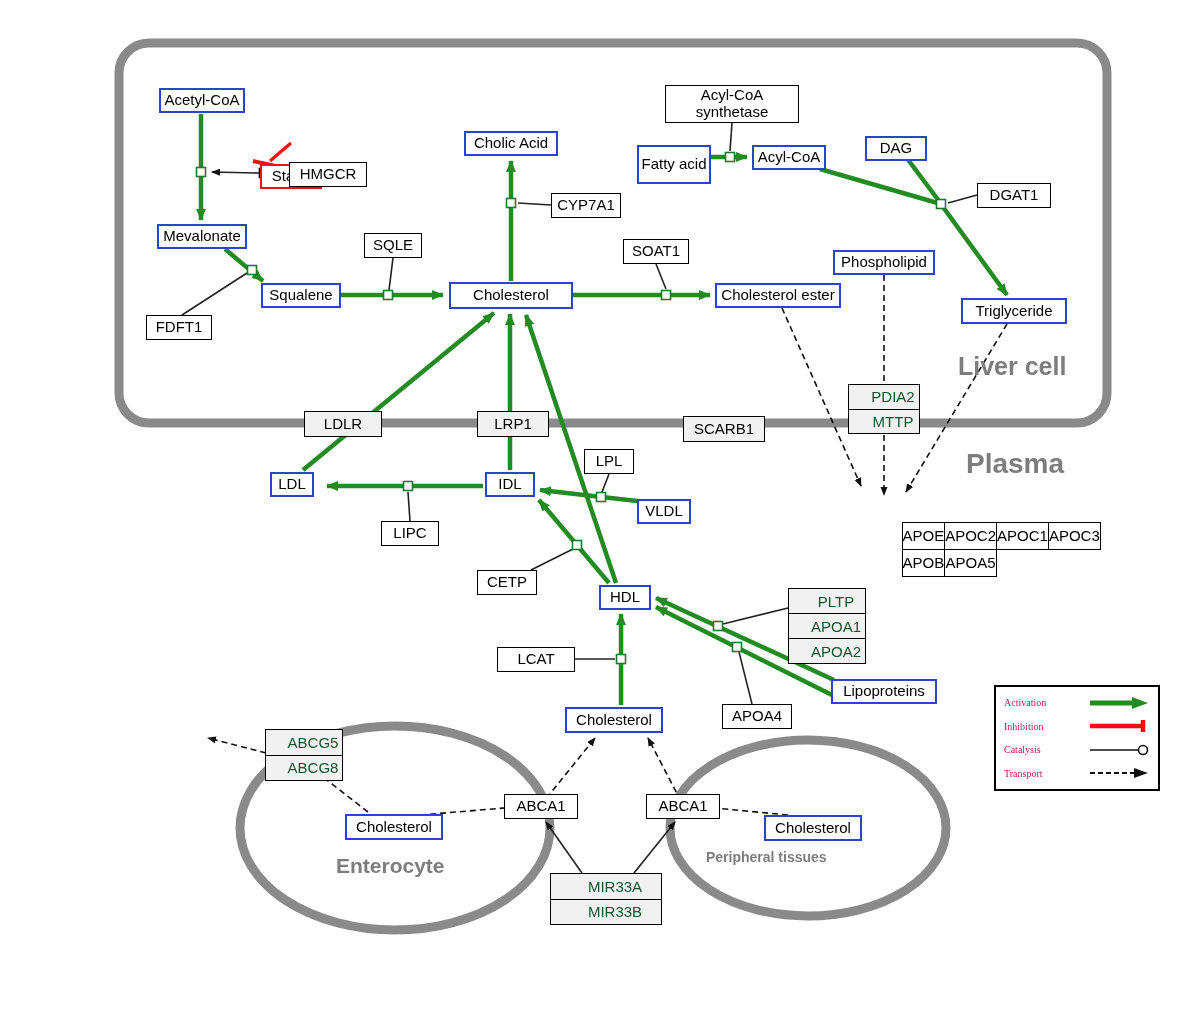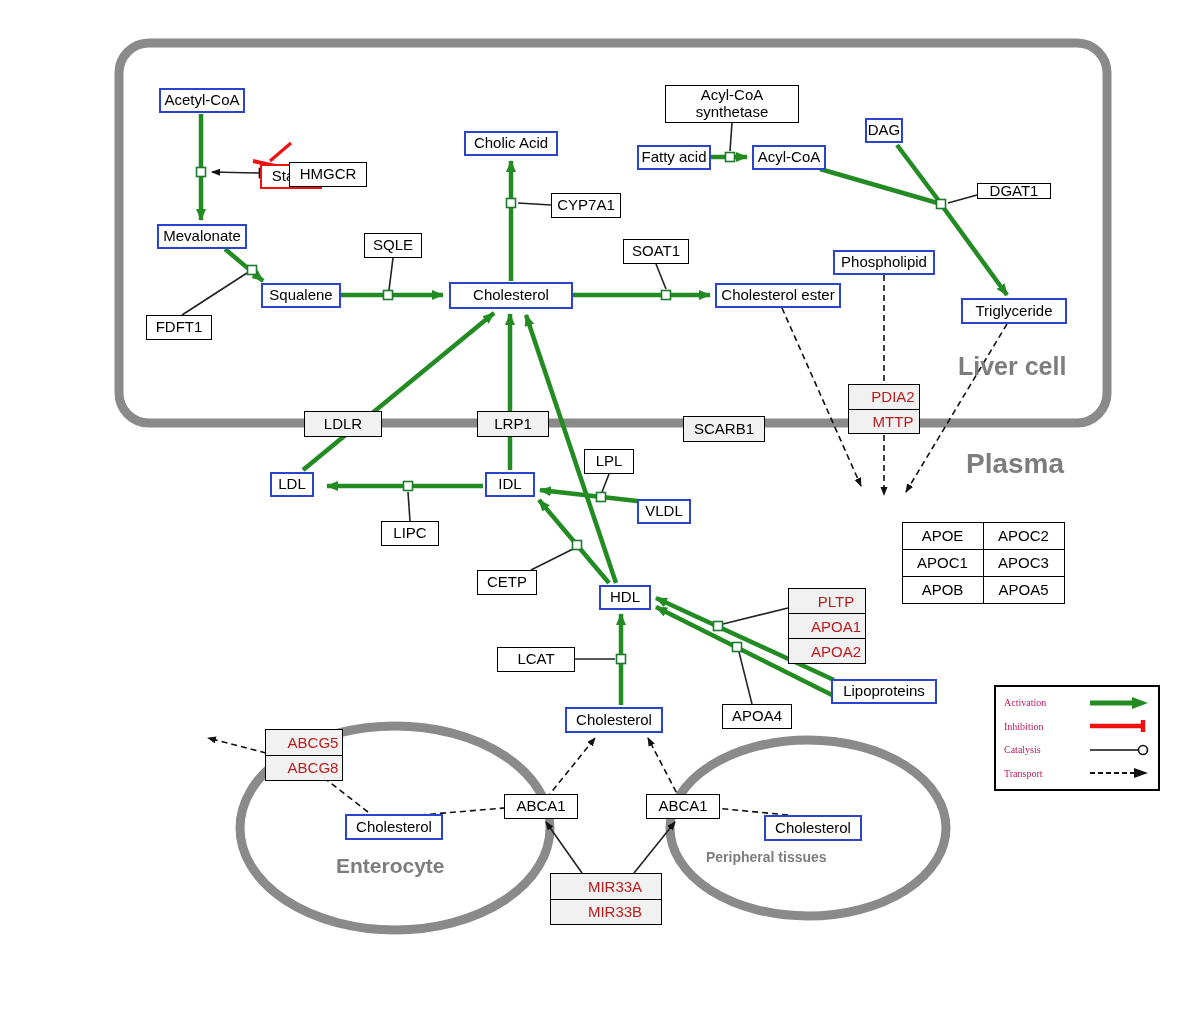--- a/index.html
+++ b/index.html
@@ -7,23 +7,23 @@
          font-family:"Liberation Sans",sans-serif;overflow:hidden;}
   .stage svg.edges{position:absolute;left:0;top:0;}
   .node{position:absolute;display:flex;align-items:center;justify-content:center;
         box-sizing:border-box;background:#fff;border:1.5px solid #000;
         font-size:15px;color:#000;text-align:center;line-height:1.12;white-space:pre-line;}
   .metab{border:2.2px solid #2a44cc;}
   .inhibitor{border:2.2px solid #ee1111;margin-top:46px;}
   .graybg{background:#f1f1f1;}
   .stack{position:absolute;display:flex;flex-direction:column;box-sizing:border-box;}
   .stack .row{flex:1;display:flex;align-items:center;justify-content:center;
-        border:1px solid #000;background:#f1f1f1;font-size:15px;color:#b91c1c;margin-top:-1px;padding-left:18px;}
+        border:1px solid #000;background:#f1f1f1;font-size:15px;color:#14532d;margin-top:-1px;padding-left:18px;}
   .stack .row:first-child{margin-top:0;}
-  .apo{position:absolute;display:grid;grid-template-columns:1fr 1fr;}
+  .apo{position:absolute;display:grid;grid-template-columns:1fr 1fr 1fr 1fr;}
   .apo .cell{display:flex;align-items:center;justify-content:center;border:1px solid #000;
         background:#fff;font-size:15px;height:26px;margin:-0.5px;}
   .region-label{position:absolute;color:#7d7d7d;font-weight:bold;}
   .legend{position:absolute;left:994px;top:685px;width:166px;height:106px;
         border:2.5px solid #000;background:#fff;box-sizing:border-box;
         display:flex;flex-direction:column;justify-content:space-around;padding:4px 8px;}
   .legend .lrow{display:flex;align-items:center;justify-content:space-between;height:22px;}
   .legend .lrow span{font-size:10px;color:#be185d;font-family:Liberation Serif, serif;}
 </style>
 </head>
@@ -124,26 +124,26 @@
   <div class="node" style="left:289px;top:162px;width:78px;height:25px">HMGCR</div>
   <div class="node metab" style="left:157px;top:224px;width:90px;height:25px">Mevalonate</div>
   <div class="node" style="left:146px;top:315px;width:66px;height:25px">FDFT1</div>
   <div class="node metab" style="left:261px;top:283px;width:80px;height:25px">Squalene</div>
   <div class="node" style="left:364px;top:233px;width:58px;height:25px">SQLE</div>
   <div class="node metab" style="left:449px;top:282px;width:124px;height:27px">Cholesterol</div>
   <div class="node metab" style="left:464px;top:131px;width:94px;height:25px">Cholic Acid</div>
   <div class="node" style="left:551px;top:193px;width:70px;height:25px">CYP7A1</div>
   <div class="node" style="left:623px;top:239px;width:66px;height:25px">SOAT1</div>
   <div class="node metab" style="left:715px;top:283px;width:126px;height:25px">Cholesterol ester</div>
-  <div class="node metab" style="left:637px;top:145px;width:74px;height:25px">Fatty acid</div>
+  <div class="node metab" style="left:637px;top:145px;width:74px;height:39px">Fatty acid</div>
   <div class="node" style="left:665px;top:85px;width:134px;height:38px">Acyl-CoA
 synthetase</div>
   <div class="node metab" style="left:752px;top:145px;width:74px;height:25px">Acyl-CoA</div>
-  <div class="node metab" style="left:865px;top:118px;width:38px;height:25px">DAG</div>
-  <div class="node" style="left:977px;top:183px;width:74px;height:16px">DGAT1</div>
+  <div class="node metab" style="left:865px;top:136px;width:62px;height:25px">DAG</div>
+  <div class="node" style="left:977px;top:183px;width:74px;height:25px">DGAT1</div>
   <div class="node metab" style="left:833px;top:250px;width:102px;height:25px">Phospholipid</div>
   <div class="node metab" style="left:961px;top:298px;width:106px;height:26px">Triglyceride</div>
 
   <div class="stack" style="left:848px;top:384px;width:72px;height:50px">
     <div class="row">PDIA2</div>
     <div class="row">MTTP</div>
   </div>
 
   <div class="node graybg" style="left:304px;top:411px;width:78px;height:26px">LDLR</div>
   <div class="node graybg" style="left:477px;top:411px;width:72px;height:26px">LRP1</div>

